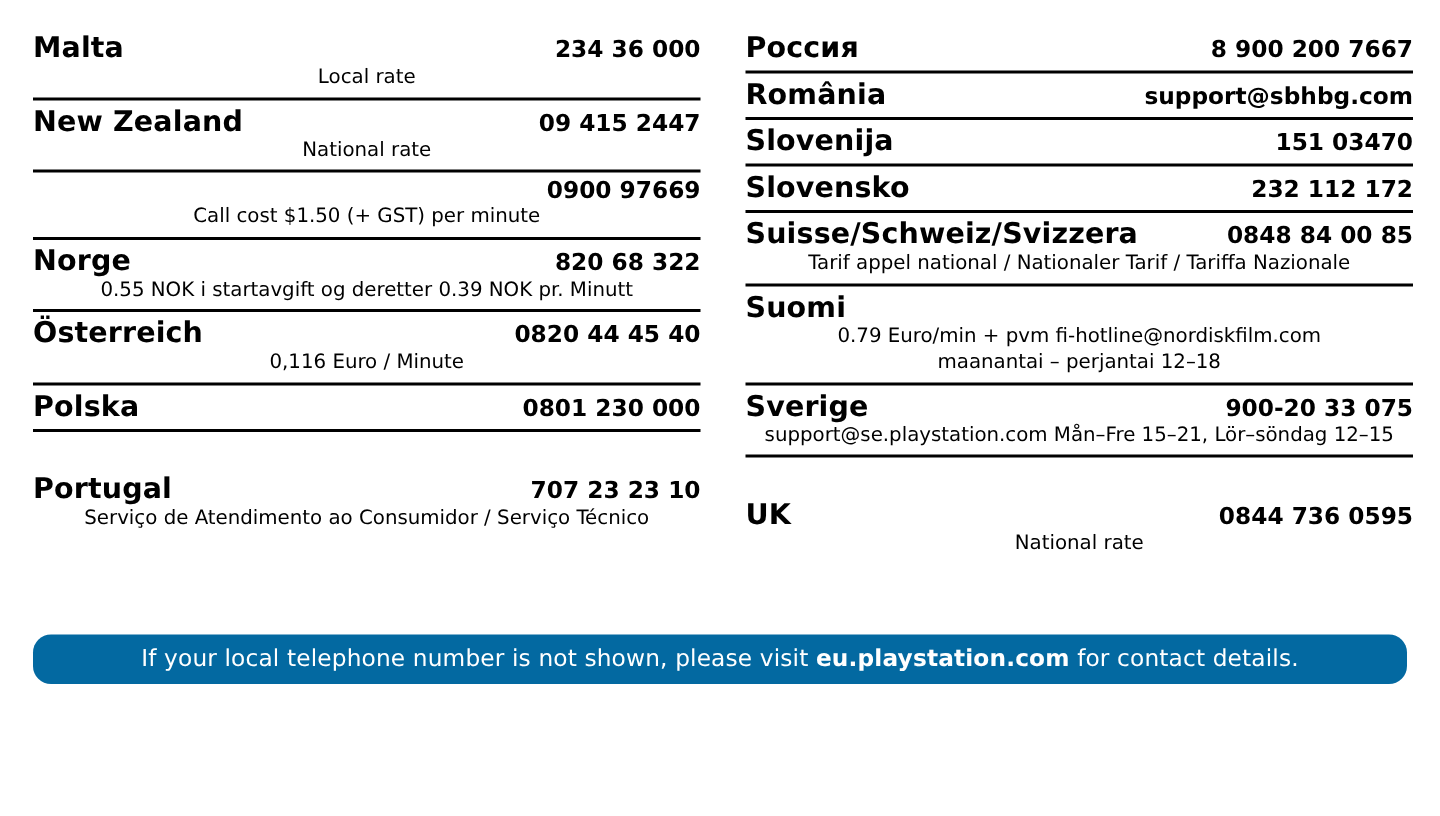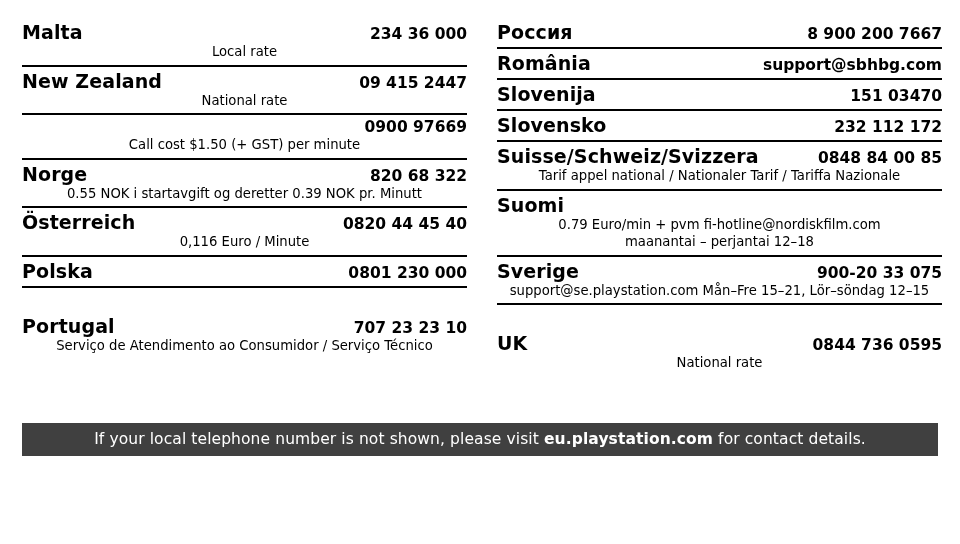--- a/index.html
+++ b/index.html
@@ -67,26 +67,27 @@
     text-align: center;
   }
   .spacer-entry .country {
     visibility: hidden;
   }
   .footer {
     position: absolute;
     left: 22px;
     right: 22px;
     bottom: 88px;
-    background: #404040;
+    background: #0369a1;
     color: #ffffff;
     text-align: center;
     padding: 7px 0 8px 0;
     font-size: 15.5px;
     letter-spacing: 0.1px;
+    border-radius: 12px;
   }
   .footer .strong {
     font-weight: bold;
   }
 </style>
 </head>
 <body>
 
 <div class="page">
 

